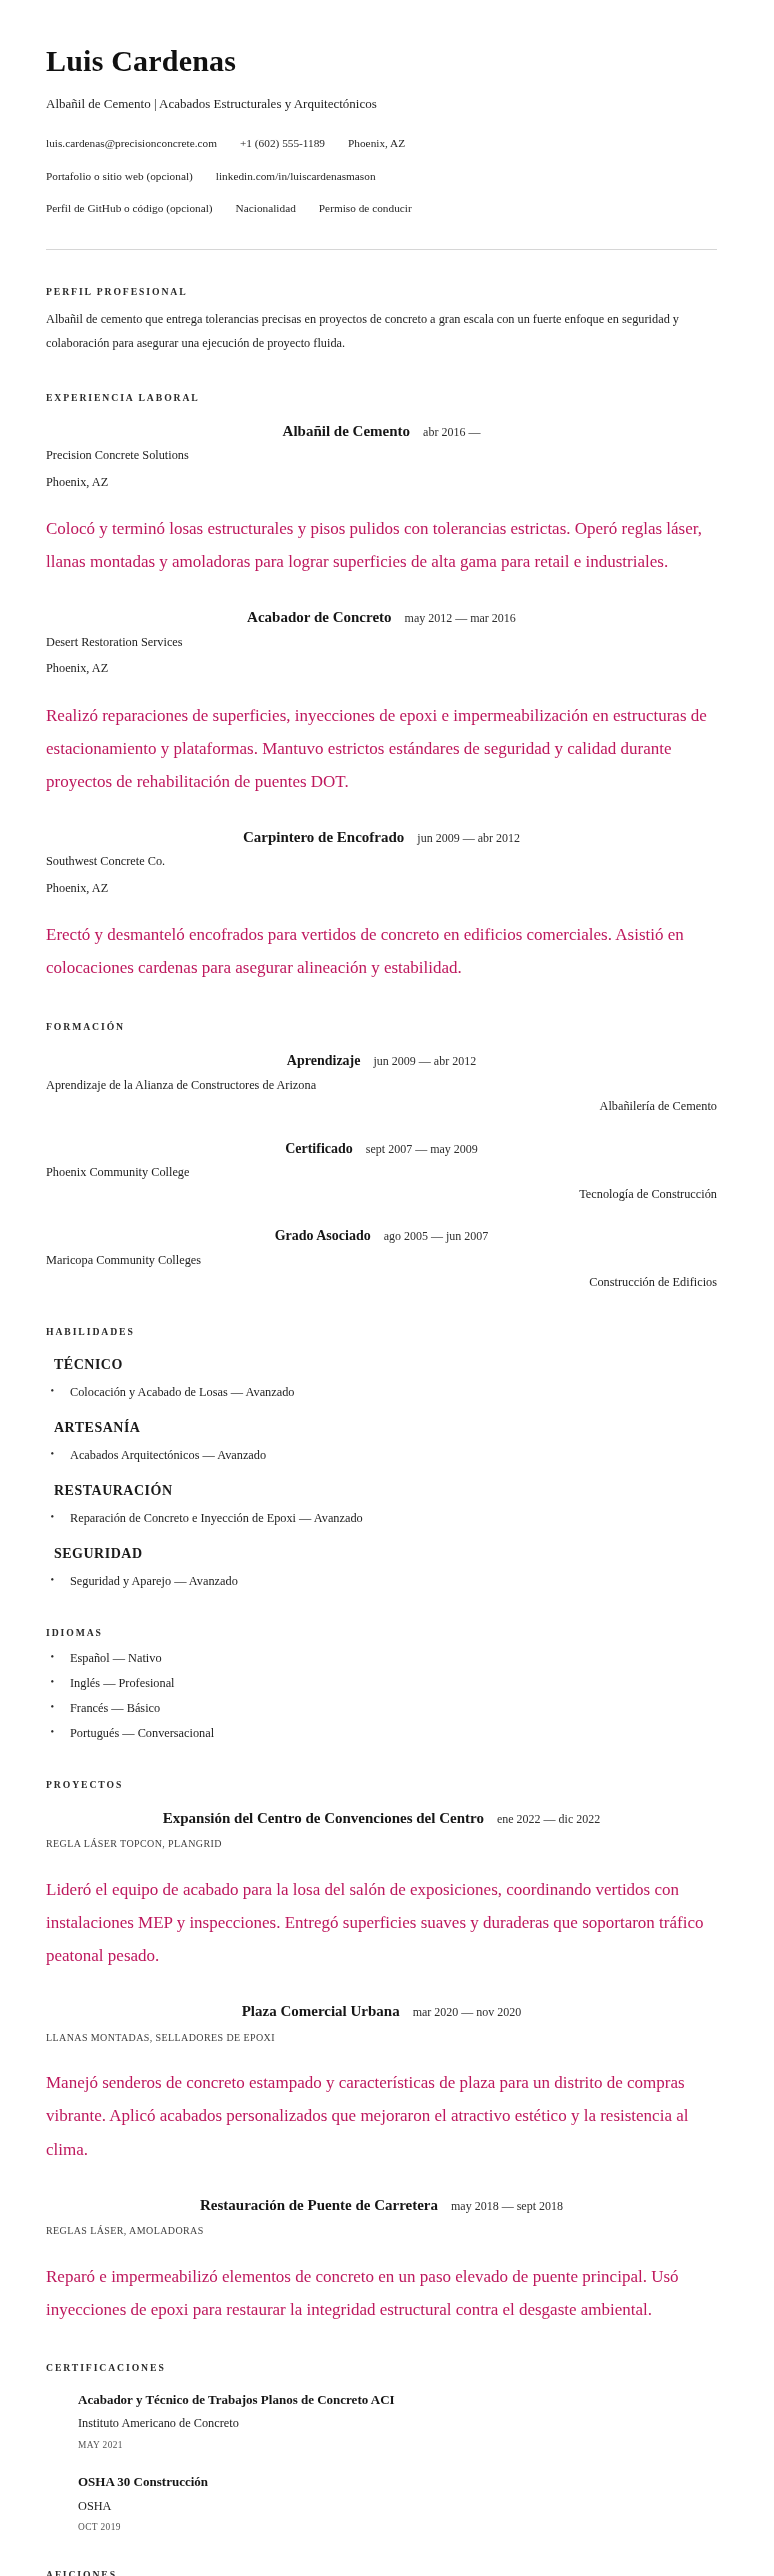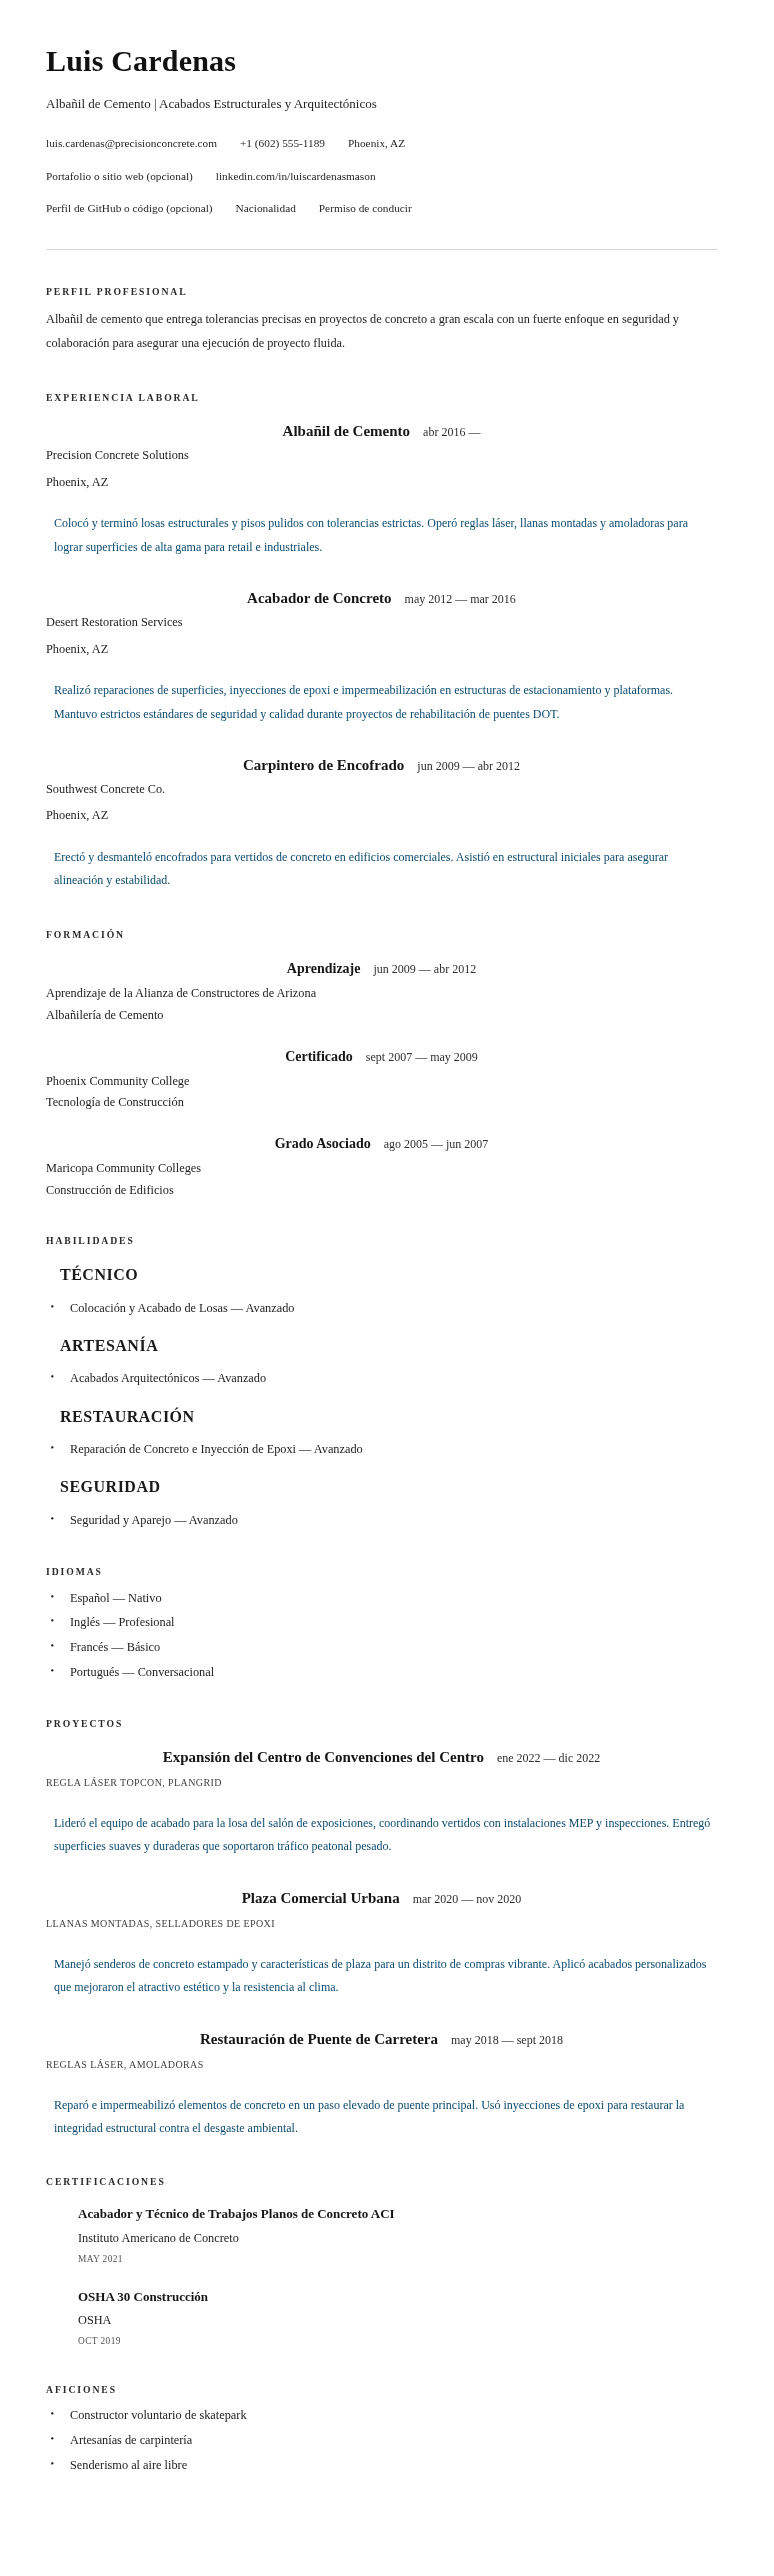--- a/index.html
+++ b/index.html
@@ -78,39 +78,39 @@
     color: #161616;
   }
   .entry-dates {
     flex: none;
     font-size: 12px;
     color: #2e2e2e;
     white-space: nowrap;
   }
   .entry-sub { margin-top: 5.8px; font-size: 12.3px; line-height: 1.35; color: #222222; }
   .entry-sub2 { margin-top: 9.7px; font-size: 12.3px; line-height: 1.35; color: #222222; }
-  .entry-desc { margin: 22px 0 0 8px; font-size: 12px; line-height: 1.95; color: #0c4a6e; }
+  .entry-desc { margin: 22px 0 0 0; font-size: 17px; line-height: 1.95; color: #be185d; }
   .entry-tools {
     margin-top: 9px;
     font-size: 10px;
     letter-spacing: 0.4px;
     color: #3f3f3f;
     line-height: 1.35;
   }
   
   .edu-entry { margin-top: 19.4px; font-family: Liberation Serif, serif; }
   .edu-entry + .edu-entry { margin-top: 24.5px; }
   .edu-title { margin: 0; font-size: 14px; font-weight: 700; line-height: 1.3; color: #161616; }
   .edu-school { margin-top: 6.5px; font-size: 12.3px; line-height: 1.35; color: #222222; }
-  .edu-field { margin-top: 5.2px; font-size: 12.3px; line-height: 1.35; color: #222222; }
+  .edu-field { margin-top: 5.2px; font-size: 12.3px; line-height: 1.35; color: #222222; text-align: right; }
   
   .skill-group { margin-top: 17.4px; }
   .skill-label {
-    margin: 14px;
-    font-size: 16px;
+    margin: 8px;
+    font-size: 14px;
     font-weight: 700;
     letter-spacing: 0.5px;
     line-height: 1.35;
     color: #1a1a1a;
   }
   ul.dot-list {
     list-style: none;
     margin: 9px 0 0 0;
     padding: 0;
   }
@@ -198,21 +198,21 @@
       <p class="entry-desc">Realizó reparaciones de superficies, inyecciones de epoxi e impermeabilización en estructuras de estacionamiento y plataformas. Mantuvo estrictos estándares de seguridad y calidad durante proyectos de rehabilitación de puentes DOT.</p>
     </article>
 
     <article class="entry">
       <div class="entry-head">
         <h3 class="entry-title">Carpintero de Encofrado</h3>
         <span class="entry-dates">jun 2009 — abr 2012</span>
       </div>
       <div class="entry-sub">Southwest Concrete Co.</div>
       <div class="entry-sub2">Phoenix, AZ</div>
-      <p class="entry-desc">Erectó y desmanteló encofrados para vertidos de concreto en edificios comerciales. Asistió en estructural iniciales para asegurar alineación y estabilidad.</p>
+      <p class="entry-desc">Erectó y desmanteló encofrados para vertidos de concreto en edificios comerciales. Asistió en colocaciones cardenas para asegurar alineación y estabilidad.</p>
     </article>
   </section>
 
   <section>
     <h2 class="sec-title">FORMACIÓN</h2>
 
     <article class="edu-entry">
       <div class="entry-head">
         <h3 class="edu-title">Aprendizaje</h3>
         <span class="entry-dates">jun 2009 — abr 2012</span>

